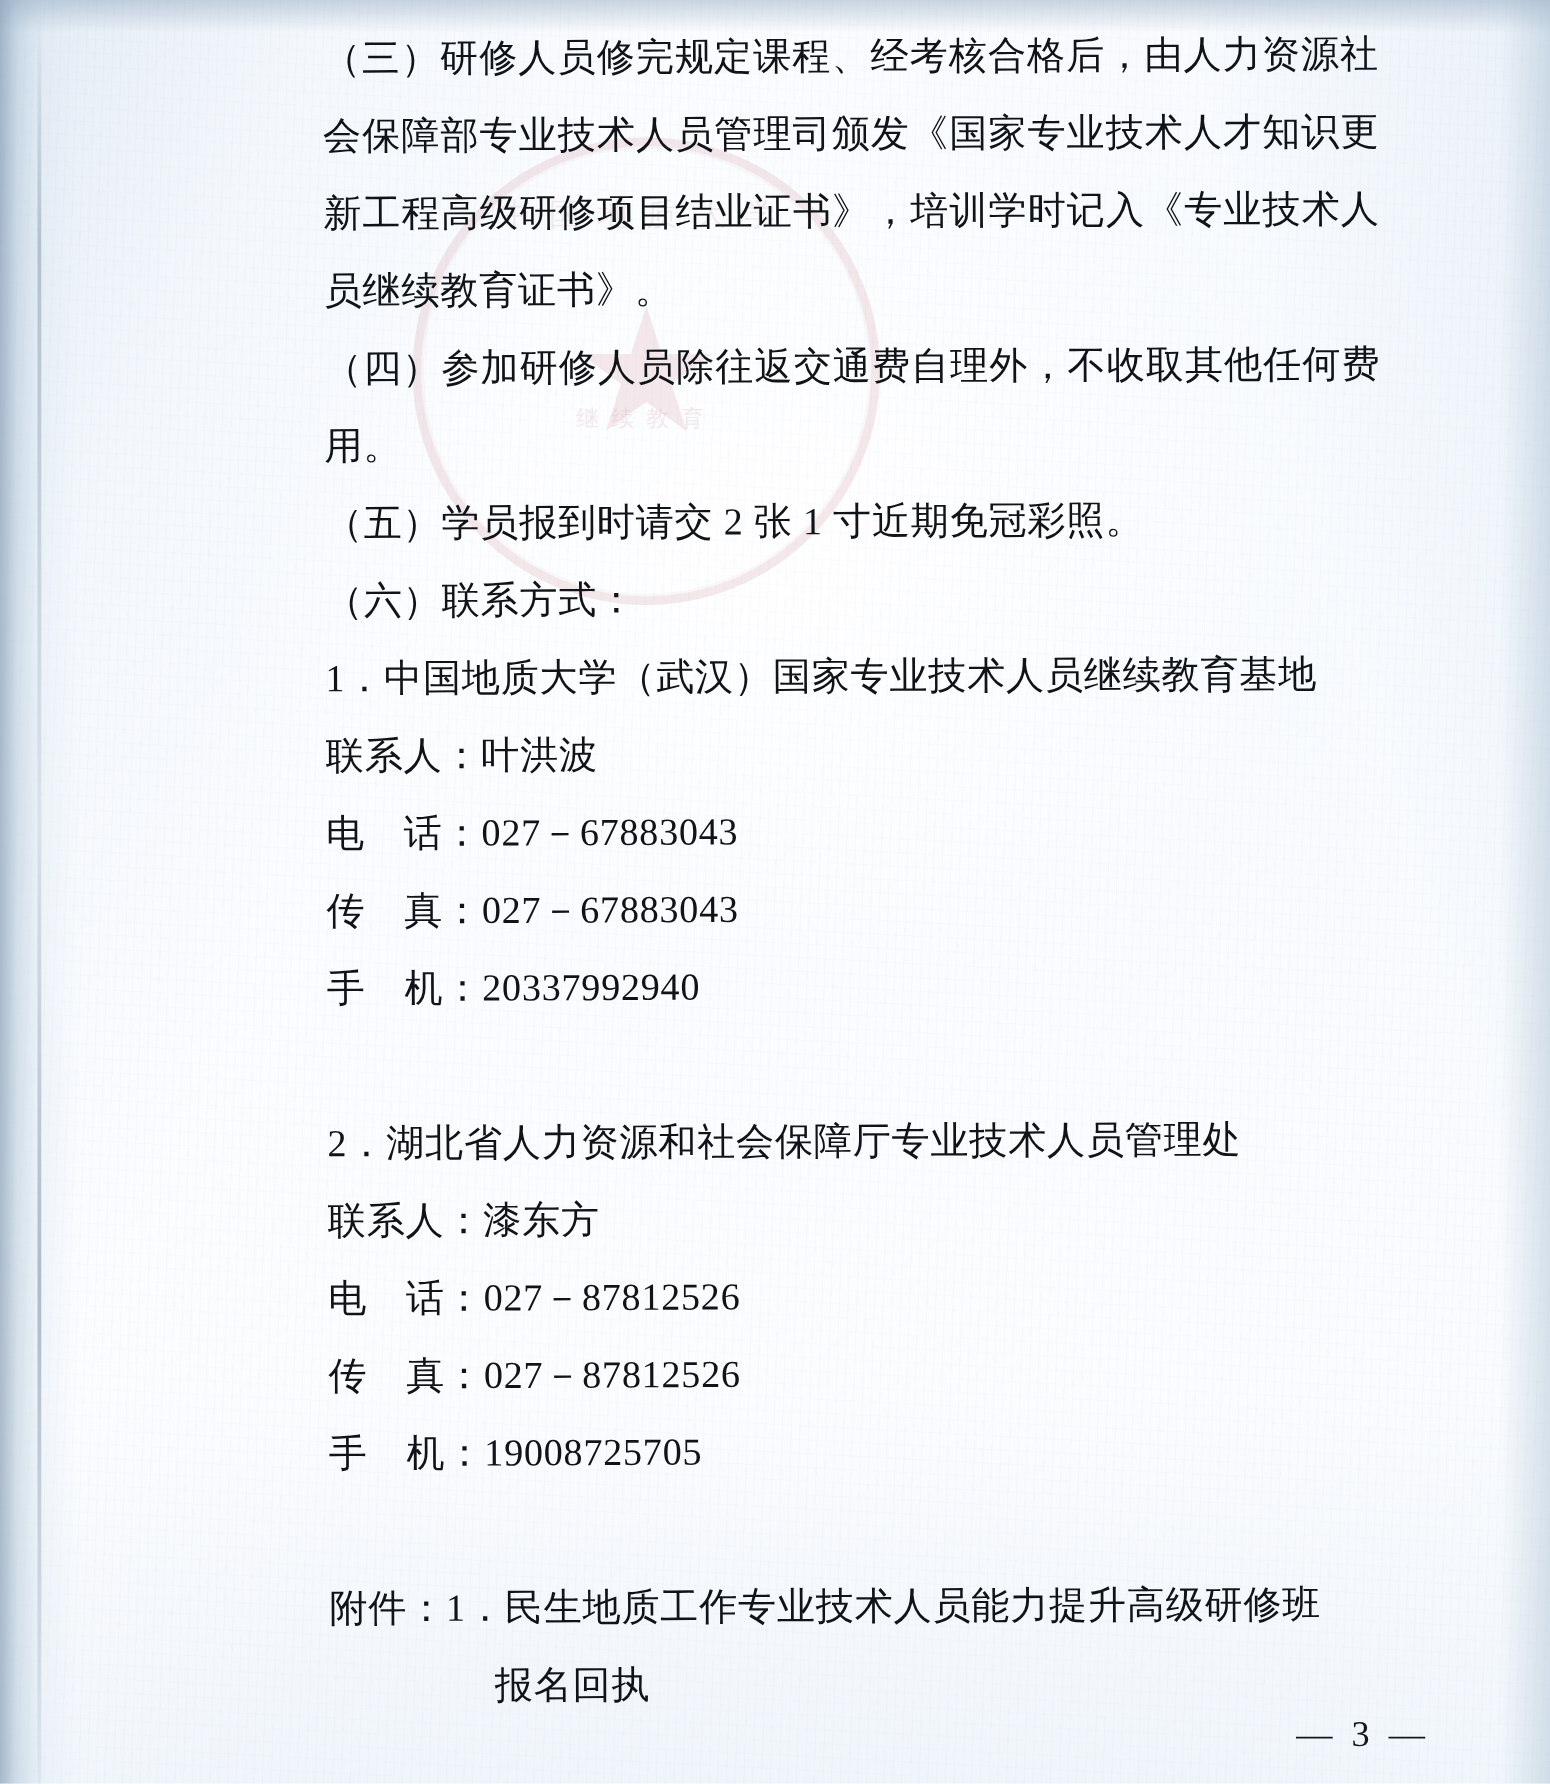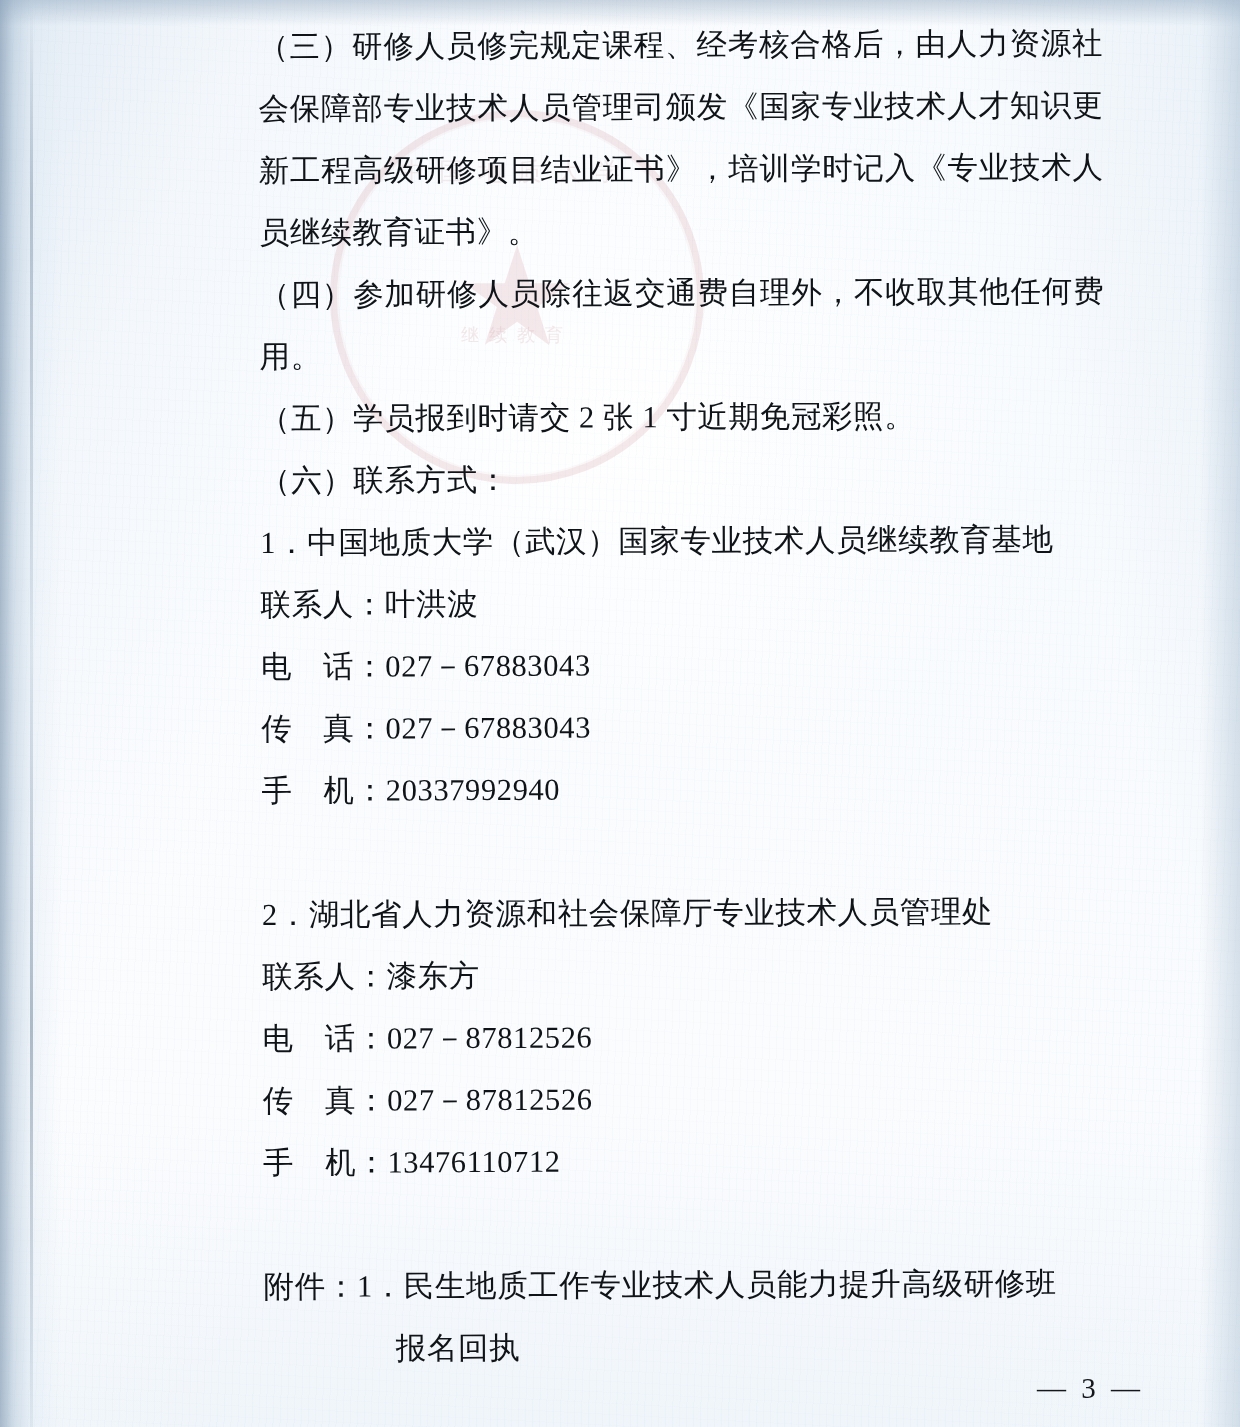--- a/index.html
+++ b/index.html
@@ -195,21 +195,21 @@
     <p class="p sub-line">
       <span class="label-sp">联系人：</span><span>漆东方</span>
     </p>
     <p class="p sub-line">
       <span class="label-sp">电　话：</span><span>027－87812526</span>
     </p>
     <p class="p sub-line">
       <span class="label-sp">传　真：</span><span>027－87812526</span>
     </p>
     <p class="p sub-line">
-      <span class="label-sp">手　机：</span><span>13476110712</span>
+      <span class="label-sp">手　机：</span><span>19008725705</span>
     </p>
 
     <div class="gap-lg"></div>
 
     <p class="p attach">附件：1．民生地质工作专业技术人员能力提升高级研修班</p>
     <p class="p attach-2nd">报名回执</p>
 
   </div>
 
   <div class="page-number">— 3 —</div>

